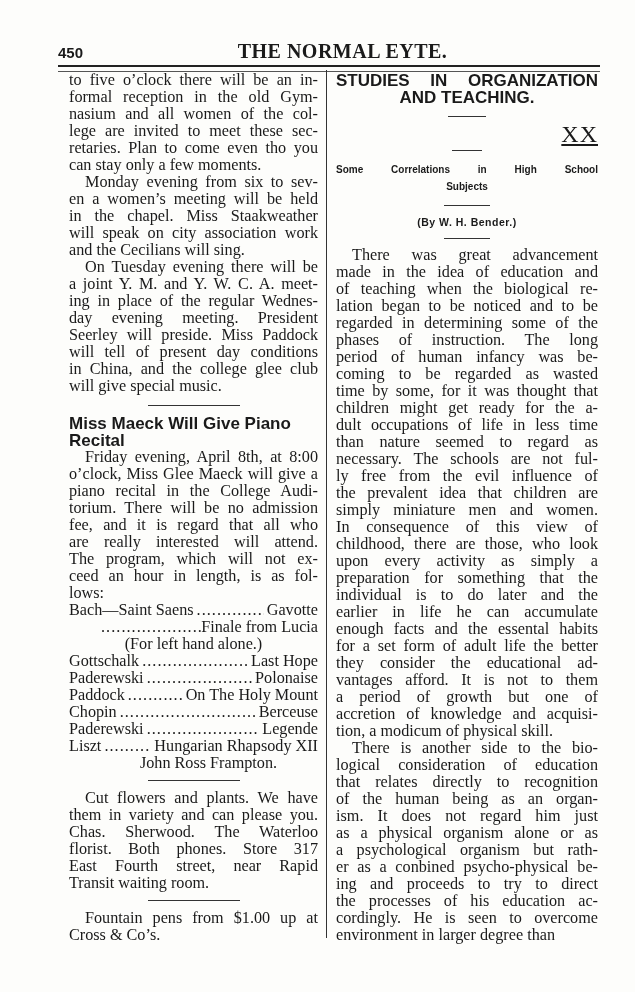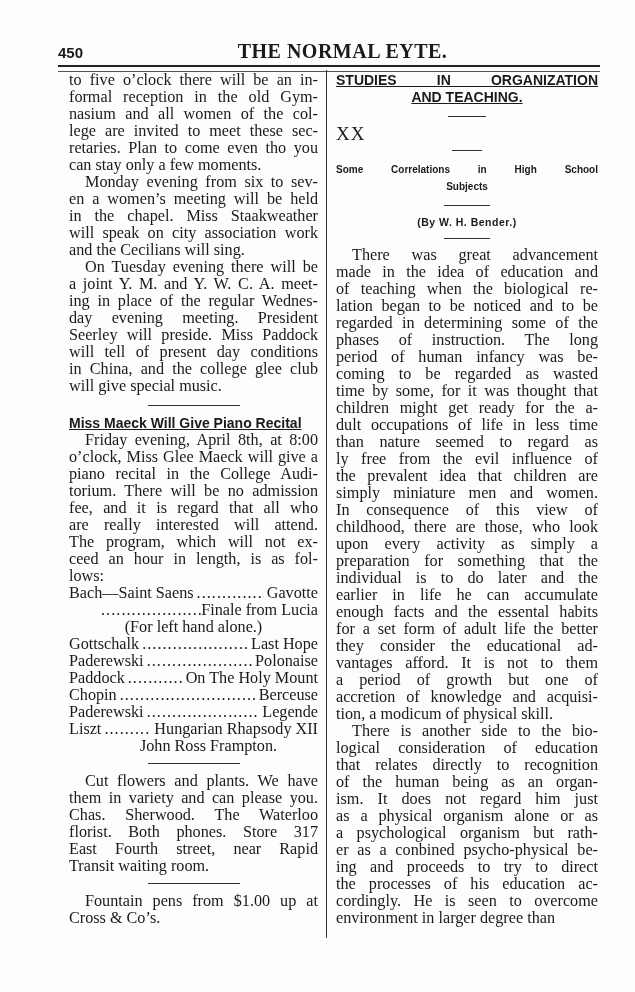--- a/index.html
+++ b/index.html
@@ -12,22 +12,22 @@
   .header-rule { position: absolute; left: 58px; top: 65px; width: 542px; height: 4px; border-top: 2px solid #222; border-bottom: 1px solid #555; }
   .col-divider { position: absolute; left: 326px; top: 70px; width: 1px; height: 868px; background: #333; }
   .col { position: absolute; top: 72px; font-family: "Liberation Serif", serif; font-size: 16.2px; line-height: 17px; }
   .col-left { left: 69px; width: 249px; }
   .col-right { left: 336px; width: 262px; }
   .line { display: block; white-space: nowrap; text-align: justify; text-align-last: justify; }
   .line.last { text-align-last: left; }
   .line.indent { padding-left: 16px; }
   .line.center { text-align: center; text-align-last: center; }
   .short-rule { width: 92px; height: 0; border-top: 1.5px solid #333; margin: 8px auto 9px; }
-  .section-heading { font-family: "Liberation Sans", sans-serif; font-weight: bold; font-size: 14px; line-height: 17px; text-decoration: underline; }
-  .roman { text-align: left; font-size: 19px; line-height: 22px; letter-spacing: 1px; }
+  .section-heading { font-family: "Liberation Sans", sans-serif; font-weight: bold; font-size: 17px; line-height: 17px; }
+  .roman { text-align: right; font-size: 24px; line-height: 22px; letter-spacing: 1px; text-decoration: underline; }
   .byline { text-align: center; font-family: "Liberation Sans", sans-serif; font-weight: bold; font-size: 10.5px; line-height: 16px; letter-spacing: 0.5px; }
   .subtitle { font-family: "Liberation Sans", sans-serif; font-weight: bold; font-size: 10px; line-height: 17px; }
   .prog { display: flex; white-space: nowrap; }
   .prog .dots { flex: 1; overflow: hidden; }
   .prog .dots::before { content: ". . . . . . . . . . . . . . . . . . . . . . . . . . . . . . . . . . . . . . . . . . . . . . . . . . . . . . . . ."; letter-spacing: -1.5px; }
 </style>
 </head>
 <body>
 
 <div class="page-number">450</div>
@@ -154,20 +154,21 @@
       <span class="line">of teaching when the biological re-</span>
       <span class="line">lation began to be noticed and to be</span>
       <span class="line">regarded in determining some of the</span>
       <span class="line">phases of  instruction.  The long</span>
       <span class="line">period of human infancy was   be-</span>
       <span class="line">coming to be regarded as wasted</span>
       <span class="line">time by some, for it was thought that</span>
       <span class="line">children might get ready for the a-</span>
       <span class="line">dult occupations of life in less time</span>
       <span class="line">than nature seemed  to regard as</span>
+      <span class="line">necessary.  The schools are not ful-</span>
       <span class="line">ly free from the evil influence of</span>
       <span class="line">the prevalent idea that children are</span>
       <span class="line">simply miniature men and women.</span>
       <span class="line">In consequence of this  view  of</span>
       <span class="line">childhood, there are those, who look</span>
       <span class="line">upon every  activity  as  simply a</span>
       <span class="line">preparation for something that the</span>
       <span class="line">individual is  to do later and the</span>
       <span class="line">earlier in life he can accumulate</span>
       <span class="line">enough facts and the essental habits</span>

